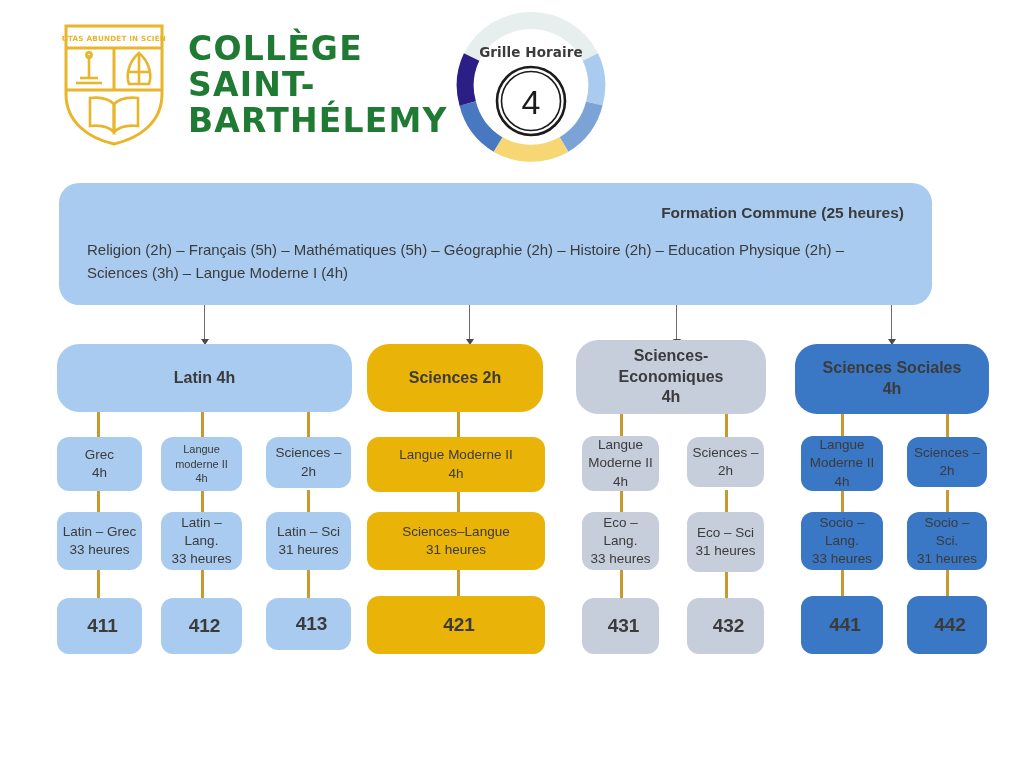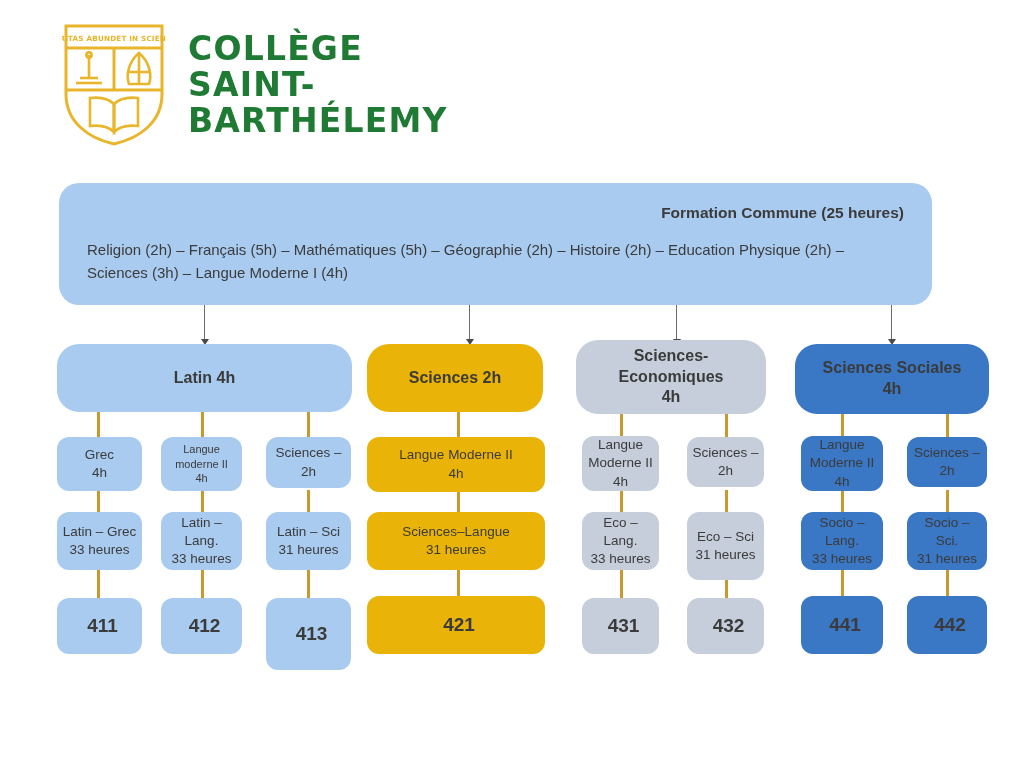--- a/index.html
+++ b/index.html
@@ -188,20 +188,43 @@
         <path d="M52 82 C46 76 36 75 28 76 V104 C36 103 46 104 52 110 Z"></path>
         <path d="M52 82 C58 76 68 75 76 76 V104 C68 103 58 104 52 110 Z"></path>
         <line x1="52" y1="82" x2="52" y2="110"></line>
       </g>
     </svg>
     <div id="school-name">COLLÈGE
 SAINT-
 BARTHÉLEMY</div>
   </div>
 
+  <div id="badge">
+    <svg width="158" height="158" viewBox="0 0 158 158">
+      <g fill="none" stroke-width="17">
+
+        <path d="M 79 12.5 A 66.5 66.5 0 0 0 19.6 49" stroke="#E6EEEE"></path>
+        <path d="M 79 12.5 A 66.5 66.5 0 0 1 138.4 49" stroke="#E6EEEE"></path>
+
+        <path d="M 138.4 49 A 66.5 66.5 0 0 1 142.3 95.5" stroke="#A9CBF0"></path>
+
+        <path d="M 142.3 95.5 A 66.5 66.5 0 0 1 112 136.5" stroke="#7BA3D6"></path>
+
+        <path d="M 112 136.5 A 66.5 66.5 0 0 1 46 136.5" stroke="#F7D774"></path>
+
+        <path d="M 46 136.5 A 66.5 66.5 0 0 1 15.7 95.5" stroke="#4878C0"></path>
+
+        <path d="M 15.7 95.5 A 66.5 66.5 0 0 1 19.6 49" stroke="#2B1E84"></path>
+      </g>
+      <circle cx="79" cy="93" r="34" fill="#ffffff" stroke="#1b1b1b" stroke-width="2.6"></circle>
+      <circle cx="79" cy="93" r="29.5" fill="none" stroke="#1b1b1b" stroke-width="1.6"></circle>
+    </svg>
+    <div id="badge-title">Grille Horaire</div>
+    <div id="badge-number">4</div>
+  </div>
 </div>
 
 <div id="common-box">
   <div id="common-title">Formation Commune (25 heures)</div>
   <div id="common-subjects">Religion (2h) – Français (5h) – Mathématiques (5h) – Géographie (2h) – Histoire (2h) – Education Physique (2h) – Sciences (3h) – Langue Moderne I (4h)</div>
 </div>
 
 <div class="arrow" style="left:204px;"></div>
 <div class="arrow" style="left:469px;"></div>
 <div class="arrow" style="left:676px;"></div>
@@ -265,27 +288,27 @@
 <div class="node res c-light" style="left:57px;  top:512px; width:85px;  height:58px;">Latin – Grec
 33 heures</div>
 <div class="node res c-light" style="left:161px; top:512px; width:81px;  height:58px;">Latin – Lang.
 33 heures</div>
 <div class="node res c-light" style="left:266px; top:512px; width:85px;  height:58px;">Latin – Sci
 31 heures</div>
 <div class="node res c-mid" style="left:367px; top:512px; width:178px; height:58px;">Sciences–Langue
 31 heures</div>
 <div class="node res c-grey" style="left:582px; top:512px; width:77px;  height:58px;">Eco – Lang.
 33 heures</div>
-<div class="node res c-grey" style="left:687px; top:512px; width:77px;  height:68px;">Eco – Sci
+<div class="node res c-grey" style="left:687px; top:512px; width:77px;  height:60px;">Eco – Sci
 31 heures</div>
 <div class="node res c-dark" style="left:801px; top:512px; width:82px;  height:58px;">Socio – Lang.
 33 heures</div>
 <div class="node res c-dark" style="left:907px; top:512px; width:80px;  height:58px;">Socio – Sci.
 31 heures</div>
 
 <div class="node code c-light" style="left:57px;  top:598px; width:85px;  height:56px;">411</div>
 <div class="node code c-light" style="left:161px; top:598px; width:81px;  height:56px;">412</div>
-<div class="node code c-light" style="left:266px; top:598px; width:85px;  height:72px;">413</div>
+<div class="node code c-light" style="left:266px; top:598px; width:85px;  height:52px;">413</div>
 <div class="node code c-mid" style="left:367px; top:596px; width:178px; height:58px;">421</div>
 <div class="node code c-grey" style="left:582px; top:598px; width:77px;  height:56px;">431</div>
 <div class="node code c-grey" style="left:687px; top:598px; width:77px;  height:56px;">432</div>
 <div class="node code c-dark" style="left:801px; top:596px; width:82px;  height:58px;">441</div>
 <div class="node code c-dark" style="left:907px; top:596px; width:80px;  height:58px;">442</div>
 
 </body></html>

